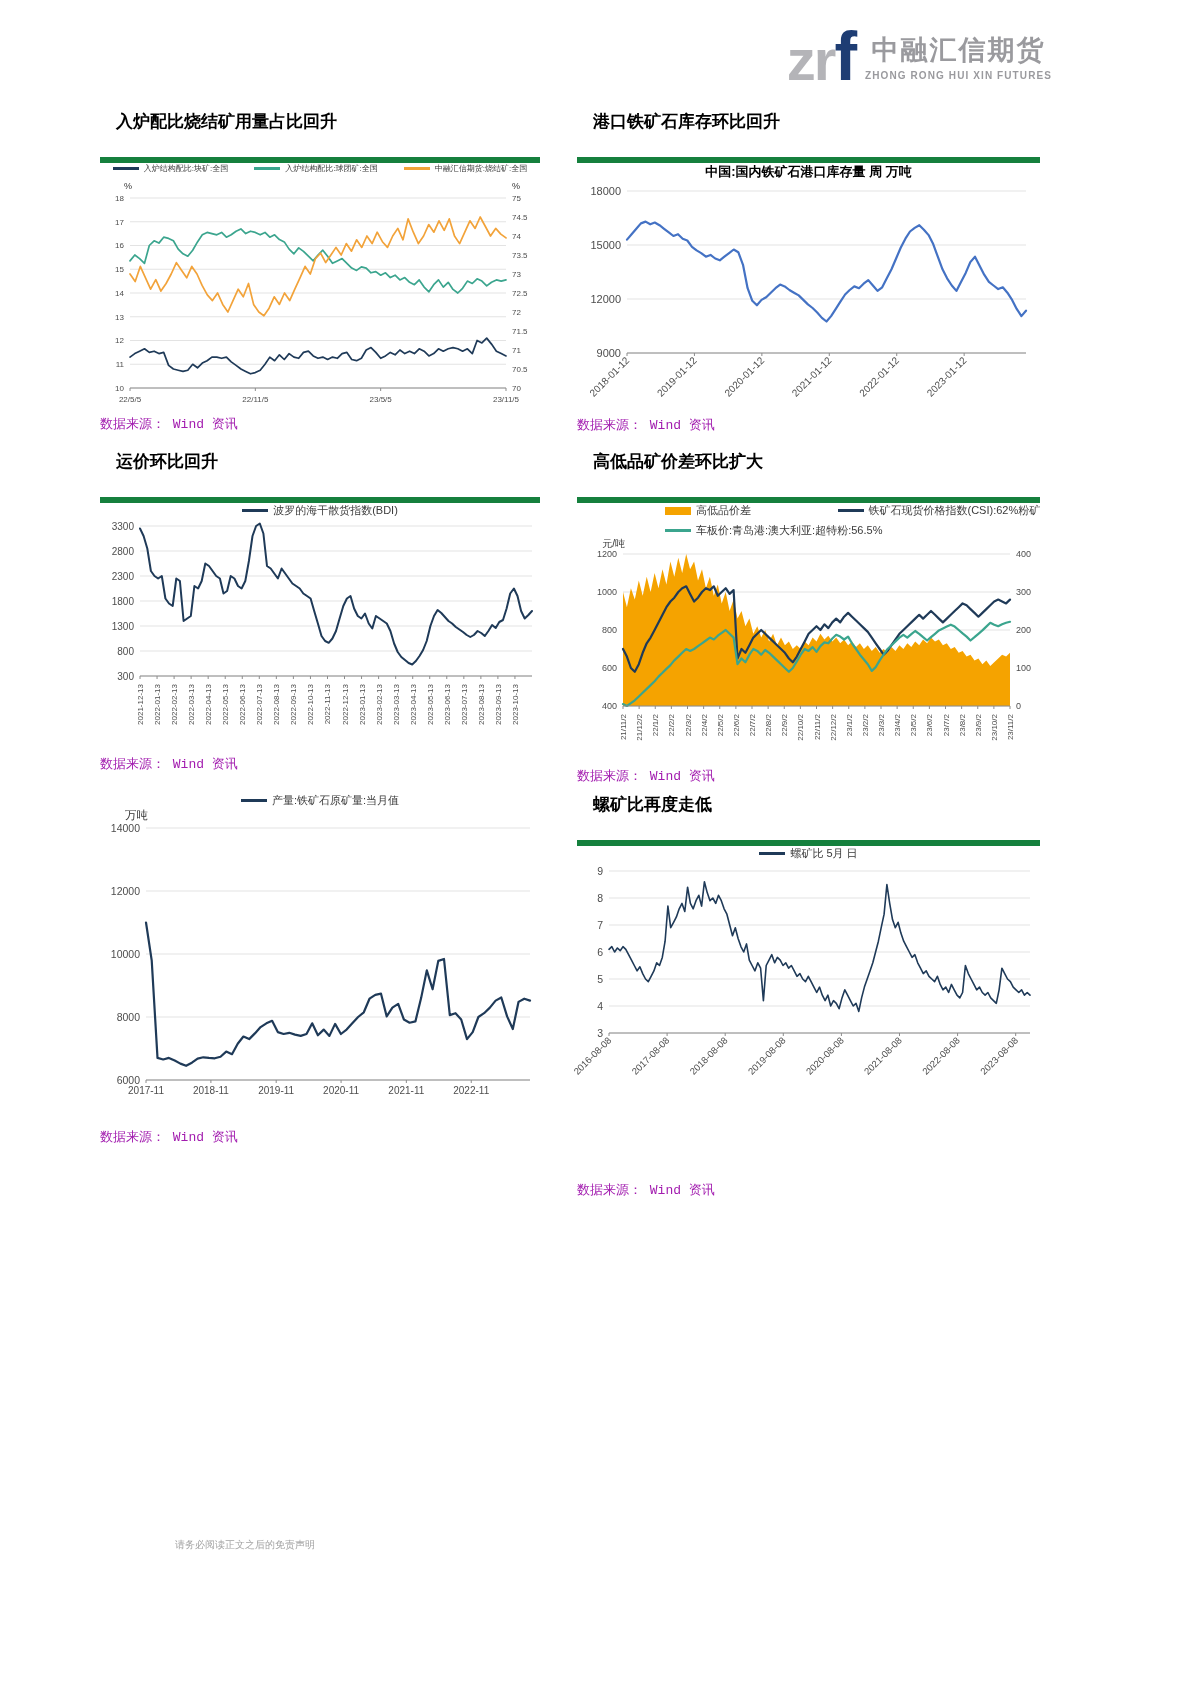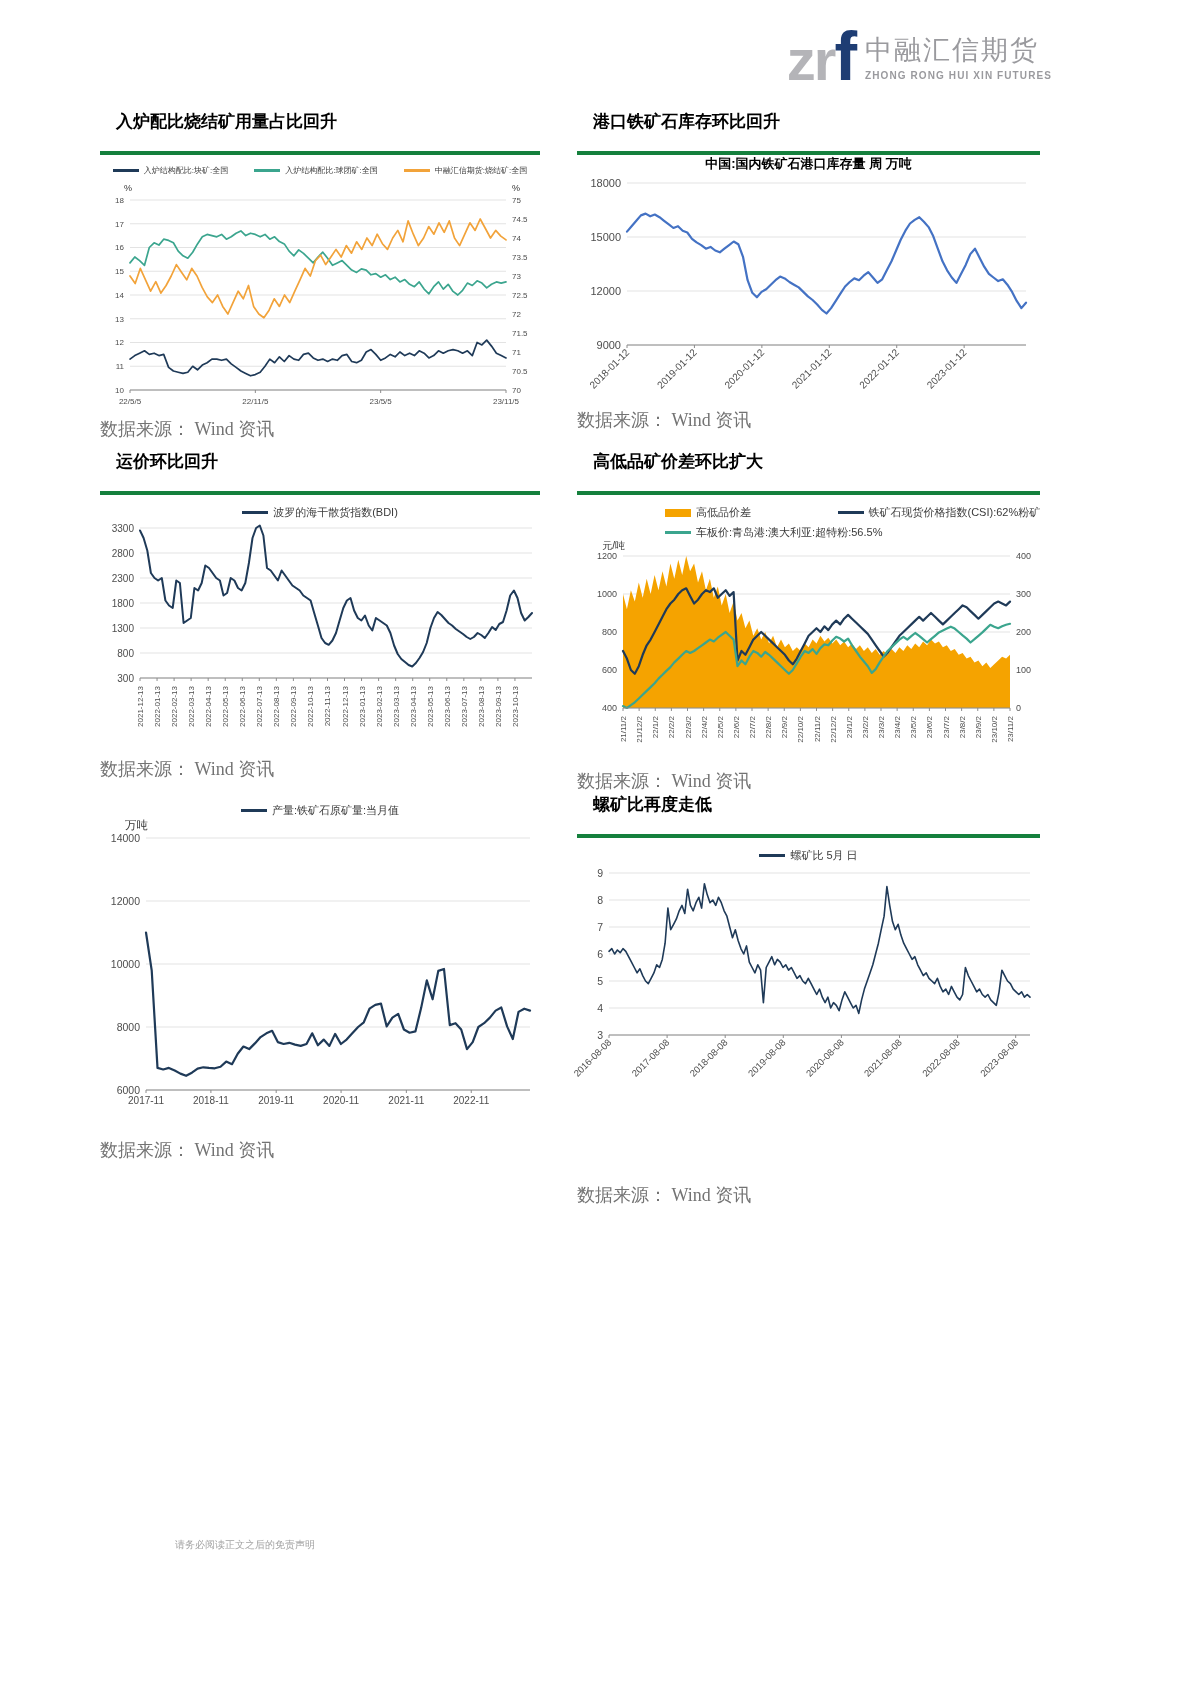--- a/index.html
+++ b/index.html
@@ -3,35 +3,35 @@
 <meta charset="utf-8">
 <style>
   html,body{margin:0;padding:0;}
   body{width:1190px;height:1683px;position:relative;background:#ffffff;
        font-family:"Liberation Sans",sans-serif;overflow:hidden;}
   .logo{position:absolute;top:22px;right:138px;display:flex;align-items:center;gap:10px;}
   .logo-zrf{font-weight:bold;line-height:1;letter-spacing:-2px;}
   .logo-zr{font-size:58px;color:#b4b4b8;}
   .logo-f{font-size:68px;color:#1e3d73;}
   .logo-txt{display:flex;flex-direction:column;gap:2px;}
-  .logo-cn{font-size:27px;font-weight:normal;color:#9a9a9e;letter-spacing:2px;}
+  .logo-cn{font-size:27px;font-weight:bold;color:#9a9a9e;letter-spacing:2px;text-align:center;}
   .logo-en{font-size:10px;font-weight:bold;color:#9a9a9e;letter-spacing:1.1px;}
   .chart-block{position:absolute;}
-  .chart-title{font-weight:bold;font-size:17px;color:#000;padding:0 0 18px 16px;
-               border-bottom:4px solid #15803d;}
+  .chart-title{font-weight:bold;font-size:17px;color:#000;padding:0 0 24px 16px;
+               border-bottom:6px solid #15803d;}
   .legend{display:flex;justify-content:center;align-items:center;gap:26px;
-          margin-top:10px;font-size:8px;color:#3a3a3a;}
+          font-size:8px;color:#3a3a3a;}
   .legend.md{font-size:11px;}
   .lg-item{display:inline-flex;align-items:center;gap:5px;white-space:nowrap;}
   .lg-sw{width:26px;height:3px;display:inline-block;flex:0 0 auto;}
   .lg-sw.area{height:8px;}
   .legend.grid4{display:grid;grid-template-columns:46% 54%;justify-items:start;
                 justify-content:start;gap:5px 0;margin-left:88px;font-size:11px;overflow:hidden;}
   .chart-subtitle{text-align:center;font-weight:bold;font-size:13px;color:#000;}
-  .src{font-family:Liberation Serif, serif;font-size:18px;color:#737373;margin-top:5px;}
+  .src{font-family:Liberation Mono, monospace;font-size:13px;color:#a21caf;margin-top:5px;}
   .src.row3a{margin-top:20px;}
   .src.row3b{margin-top:82px;}
   .footer{position:absolute;left:175px;top:1538px;font-size:10px;color:#a3a3a3;}
   svg{display:block;overflow:visible;}
   svg text{font-family:"Liberation Sans",sans-serif;}
 </style>
 </head>
 <body>
 
 <div class="logo">

